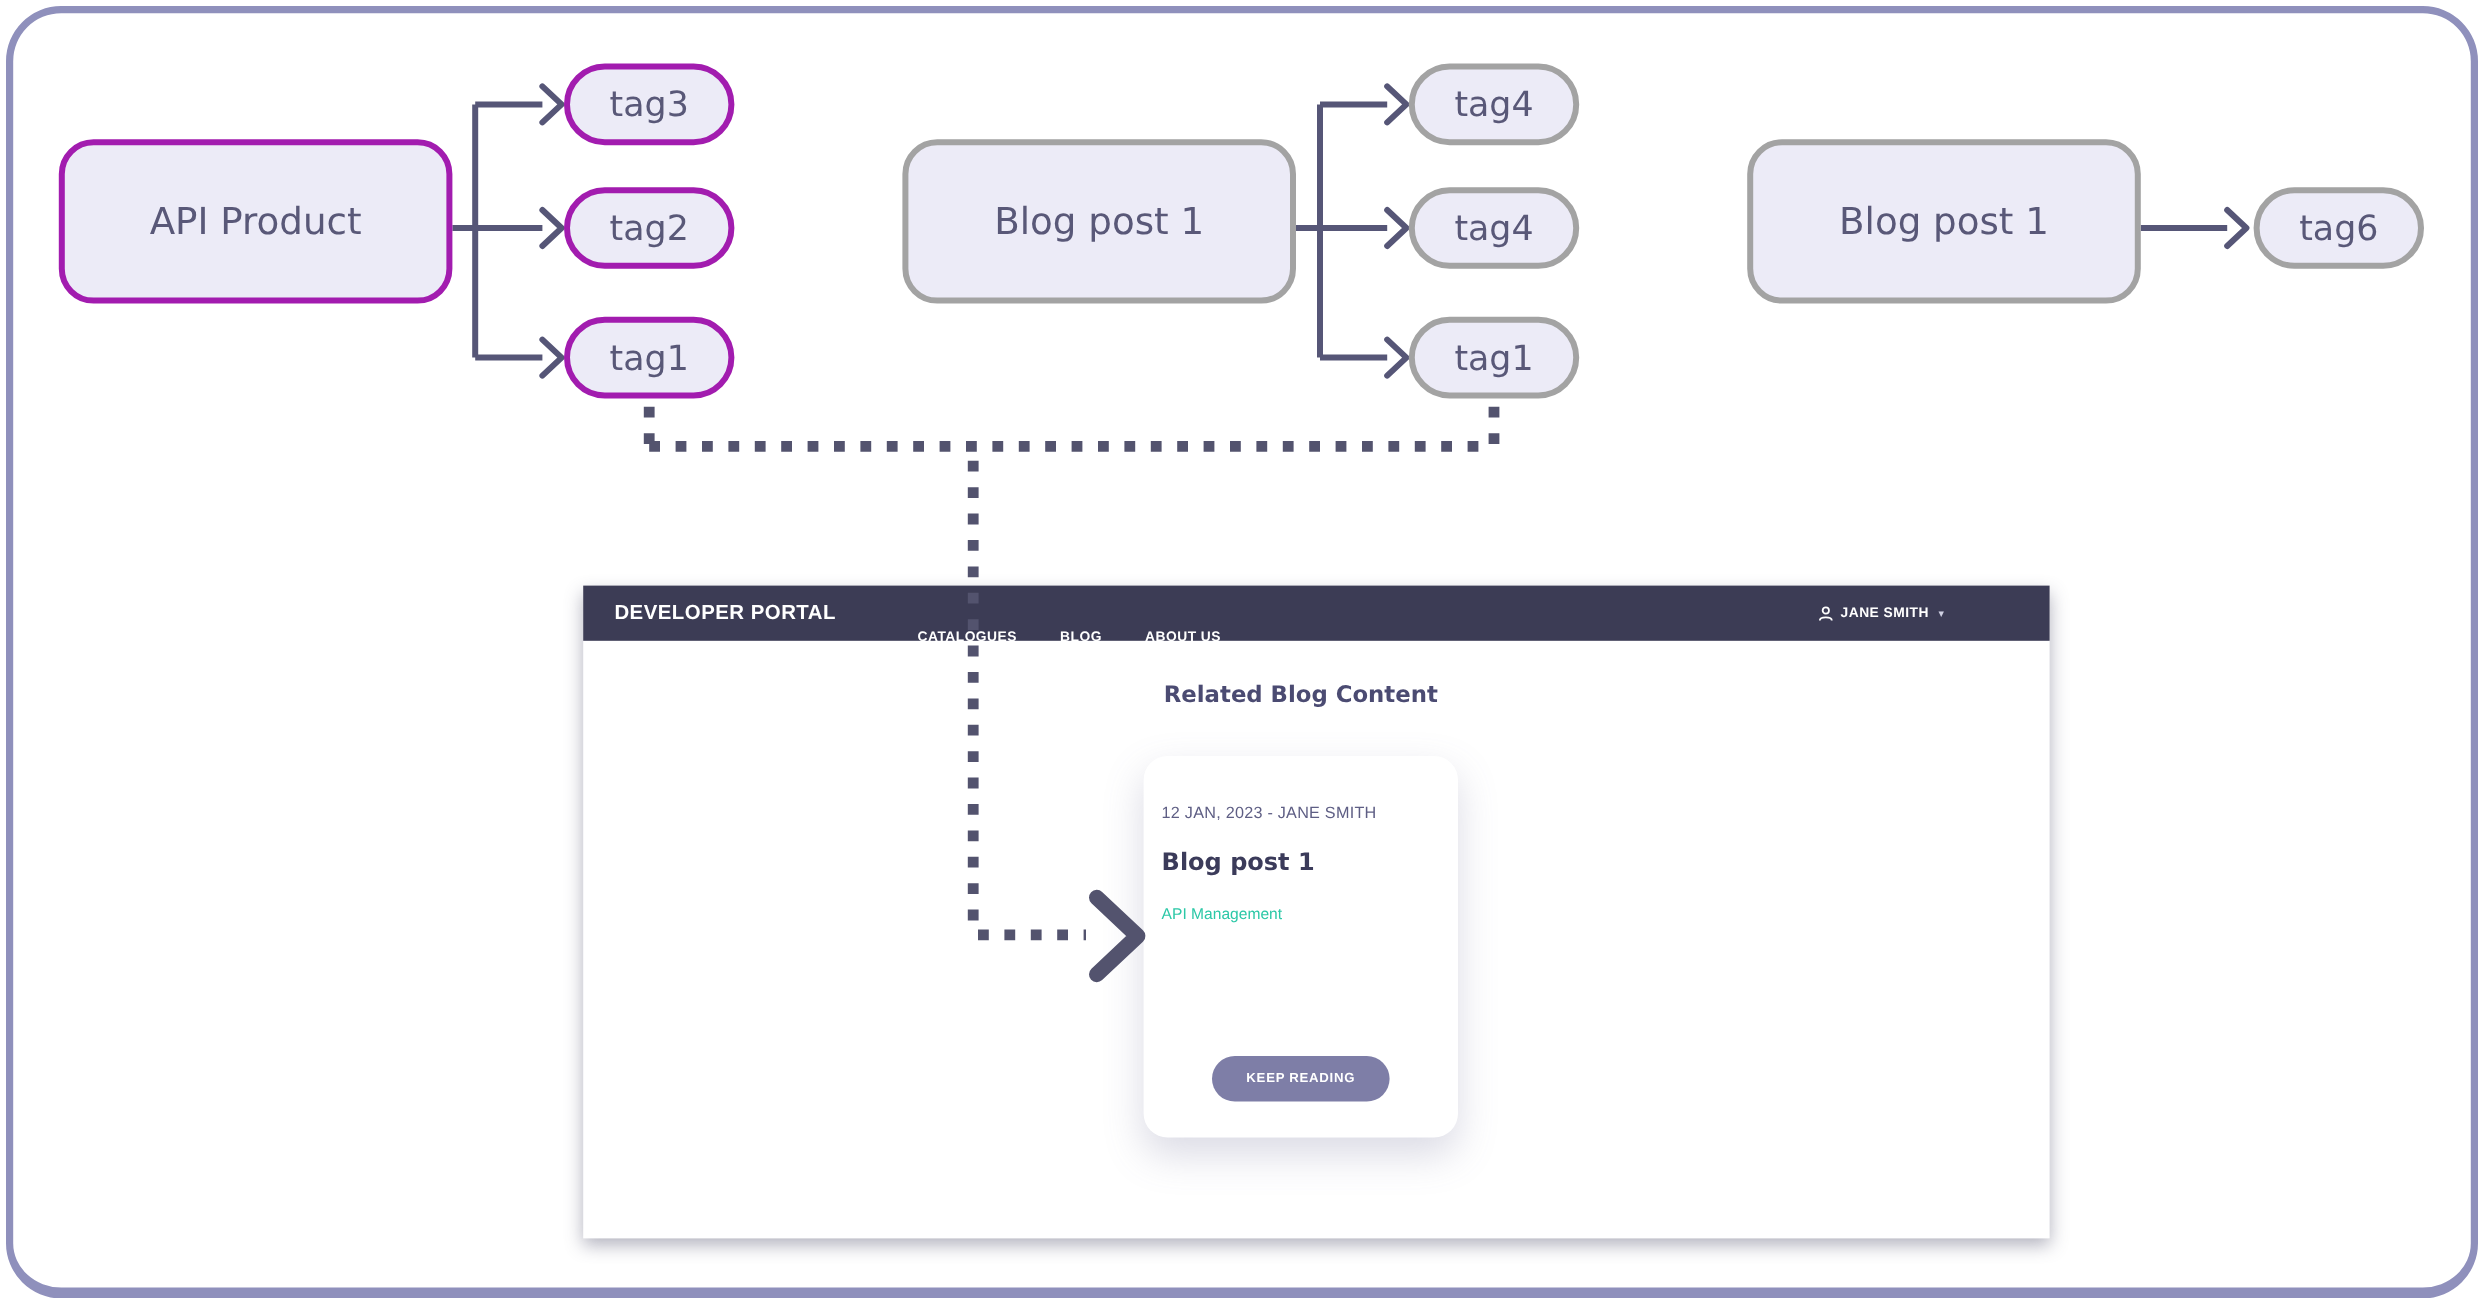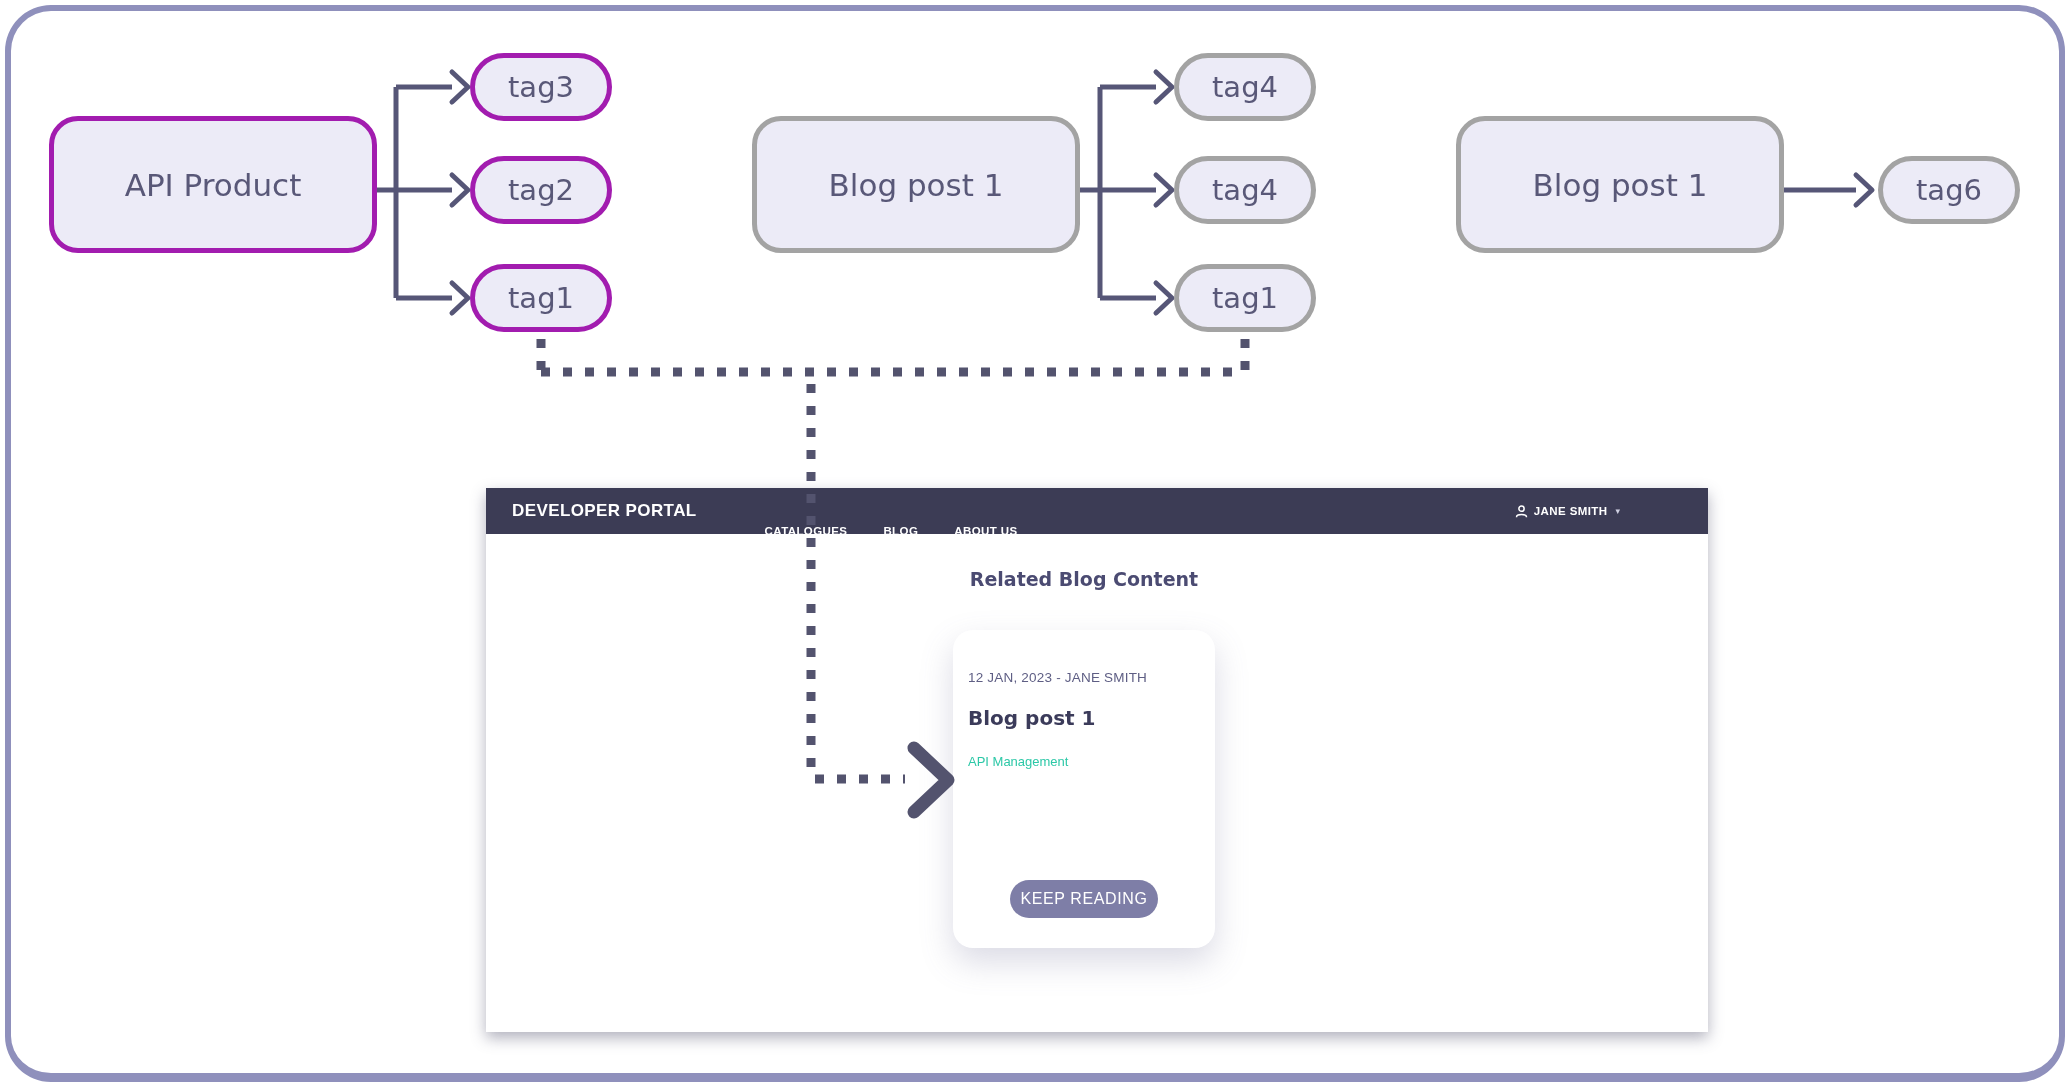--- a/index.html
+++ b/index.html
@@ -74,21 +74,21 @@
   }
   .card-tag {
     position: absolute; left: 15px; top: 124px;
     font-size: 13px; color: #2cc8a7; cursor: pointer;
   }
   .card-btn {
     position: absolute; left: 50%; transform: translateX(-50%); top: 250px;
     width: 148px; height: 38px; border: none; border-radius: 19px;
     background: #7e7ea7; color: #ffffff;
     font-family: "Liberation Sans", sans-serif;
-    font-size: 16px; font-weight: 400; letter-spacing: 0.6px; cursor: pointer;
+    font-size: 11px; font-weight: 700; letter-spacing: 0.6px; cursor: pointer;
   }
 </style>
 </head>
 <body>
 
 <div id="app">
 
   <svg class="layer" width="2070" height="1082">
     <g stroke="#565677" stroke-width="5" fill="none">
 

